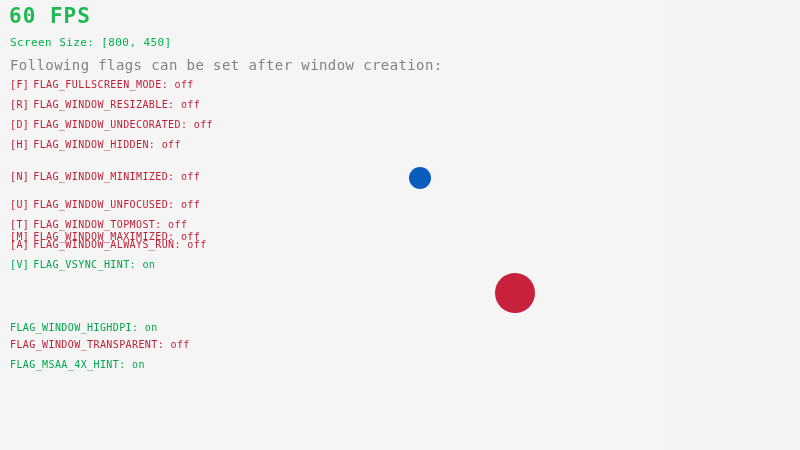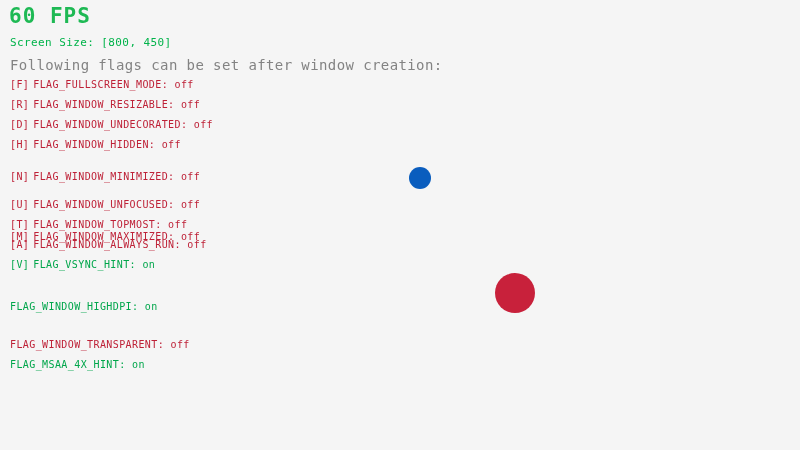--- a/index.html
+++ b/index.html
@@ -110,21 +110,21 @@
       <div class="flag-row state-off" style="top: 171px; color: rgb(190, 33, 55);"><span class="flag-key">[N]</span><span class="flag-name">FLAG_WINDOW_MINIMIZED:</span> <span class="flag-value">off</span></div>
       <div class="flag-row state-off" style="top: 195px; color: rgb(190, 33, 55); margin-top: 36px;"><span class="flag-key">[M]</span><span class="flag-name">FLAG_WINDOW_MAXIMIZED:</span> <span class="flag-value">off</span></div>
       <div class="flag-row state-off" style="top: 199px; color: rgb(190, 33, 55);"><span class="flag-key">[U]</span><span class="flag-name">FLAG_WINDOW_UNFOCUSED:</span> <span class="flag-value">off</span></div>
       <div class="flag-row state-off" style="top: 219px; color: rgb(190, 33, 55);"><span class="flag-key">[T]</span><span class="flag-name">FLAG_WINDOW_TOPMOST:</span> <span class="flag-value">off</span></div>
       <div class="flag-row state-off" style="top: 239px; color: rgb(190, 33, 55);"><span class="flag-key">[A]</span><span class="flag-name">FLAG_WINDOW_ALWAYS_RUN:</span> <span class="flag-value">off</span></div>
       <div class="flag-row state-on" style="top: 259px; color: rgb(0, 166, 75);"><span class="flag-key">[V]</span><span class="flag-name">FLAG_VSYNC_HINT:</span> <span class="flag-value">on</span></div>
     </div>
 
 
   <div id="flags-before">
-      <div class="flag-row state-on" style="top: 301px; color: rgb(0, 166, 75);"><span class="flag-name">FLAG_WINDOW_HIGHDPI:</span> <span class="flag-value">on</span></div>
+      <div class="flag-row state-on" style="top: 322px; color: rgb(0, 166, 75);"><span class="flag-name">FLAG_WINDOW_HIGHDPI:</span> <span class="flag-value">on</span></div>
       <div class="flag-row state-off" style="top: 339px; color: rgb(190, 33, 55);"><span class="flag-name">FLAG_WINDOW_TRANSPARENT:</span> <span class="flag-value">off</span></div>
       <div class="flag-row state-on" style="top: 359px; color: rgb(0, 166, 75); text-align: center;"><span class="flag-name">FLAG_MSAA_4X_HINT:</span> <span class="flag-value">on</span></div>
     </div>
 
   <div id="ball-blue" class="ball" style="left: 409px; top: 167px; width: 22px; height: 22px; background: rgb(10, 93, 190);"></div>
 
   <div id="ball-red" class="ball" style="left: 495px; top: 273px; width: 40px; height: 40px; background: rgb(200, 33, 59);"></div>
 
 </div>
 

